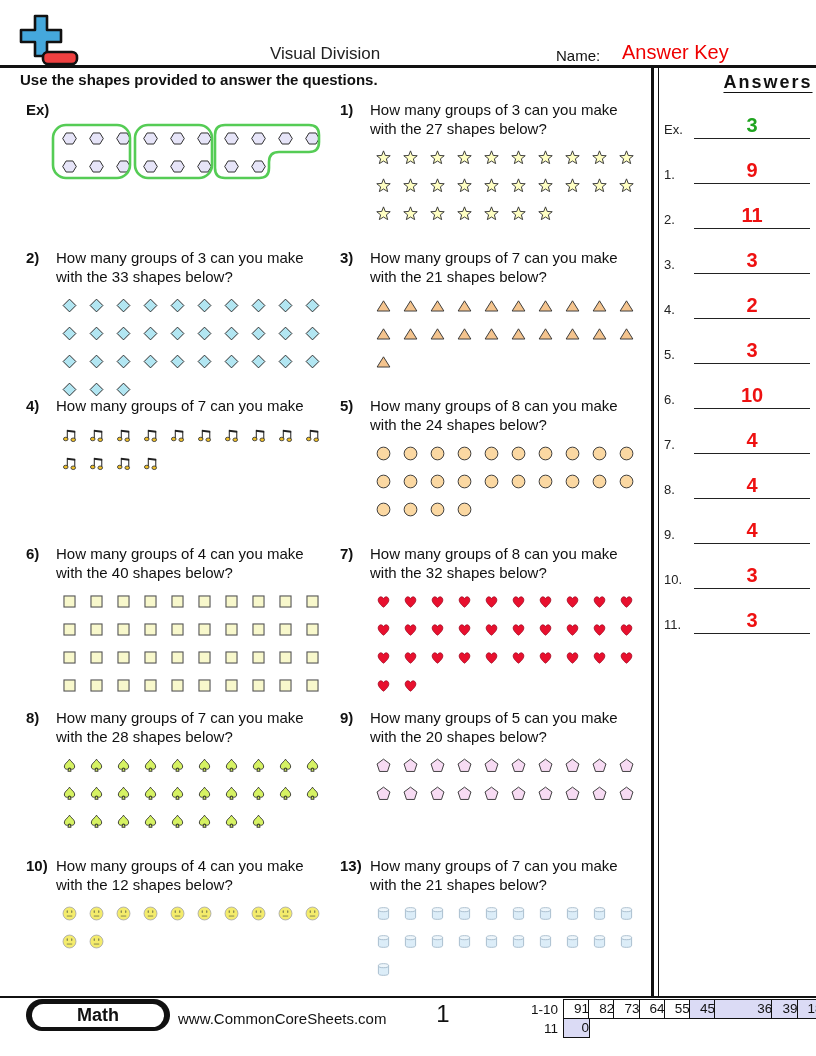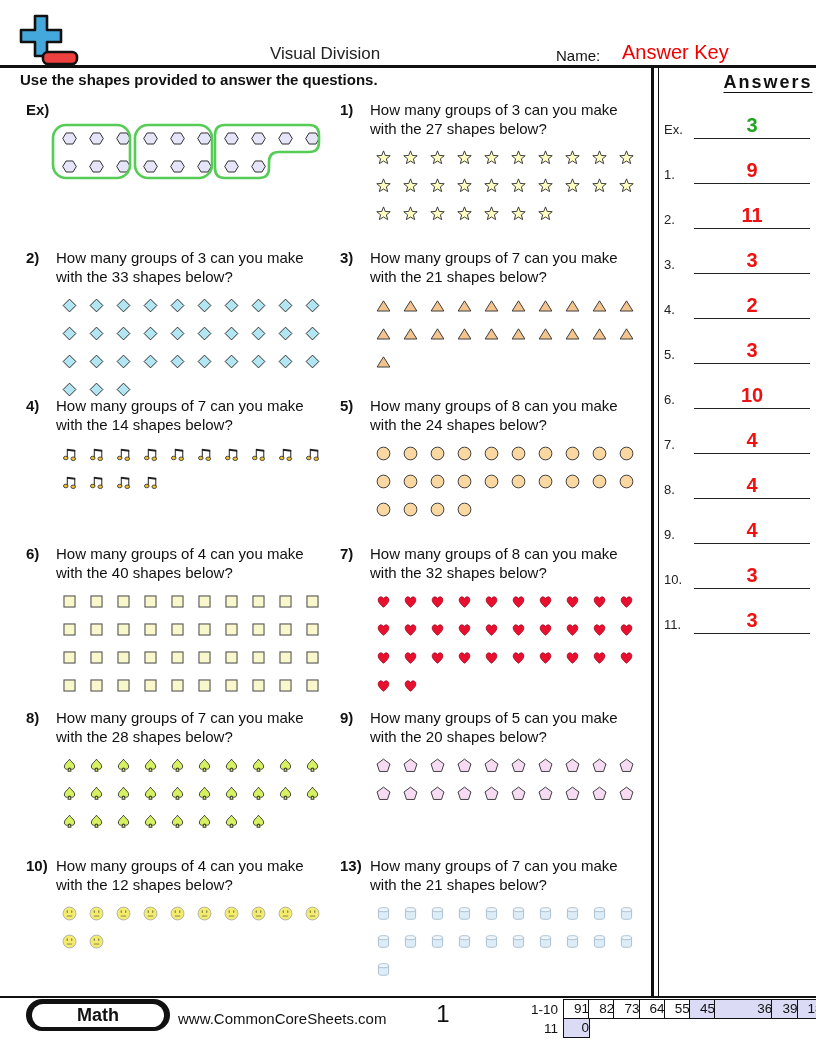--- a/index.html
+++ b/index.html
@@ -707,21 +707,20 @@
               </svg>
             </span>
           </div>
         </div>
   </div>
       <div class="question" style="left: 26px; top: 396px;">
     <div class="q-head">
       <div class="q-num">4)</div>
       <div class="q-text">
         <div>How many groups of 7 can you make</div>
-        <div>with the 14 shapes below?</div>
       </div>
     </div>
     <div class="shapes">
           <div class="shape-row">
             <span class="shape-cell">
               <svg viewBox="0 0 20 20" width="17" height="17">
                 <path d="M7,4.3 L16.6,5.5 L16.6,8 L7,6.8 Z" fill="#222"></path>
                 <line x1="7.4" y1="5" x2="7.4" y2="15" stroke="#222" stroke-width="1.2"></line>
                 <line x1="16.2" y1="6" x2="16.2" y2="16" stroke="#222" stroke-width="1.2"></line>
                 <ellipse cx="5.6" cy="15.3" rx="2.7" ry="2.1" fill="#f0c028" stroke="#333" stroke-width="1"></ellipse>

